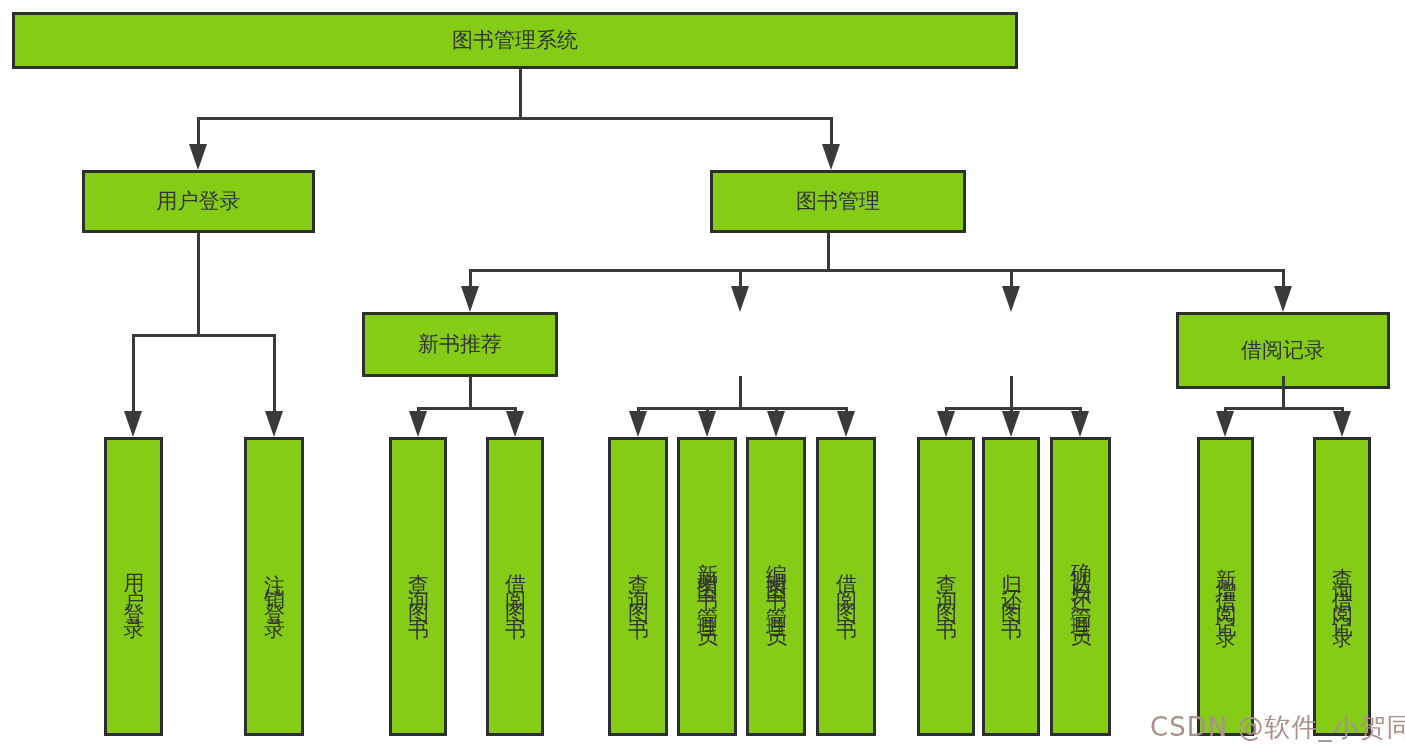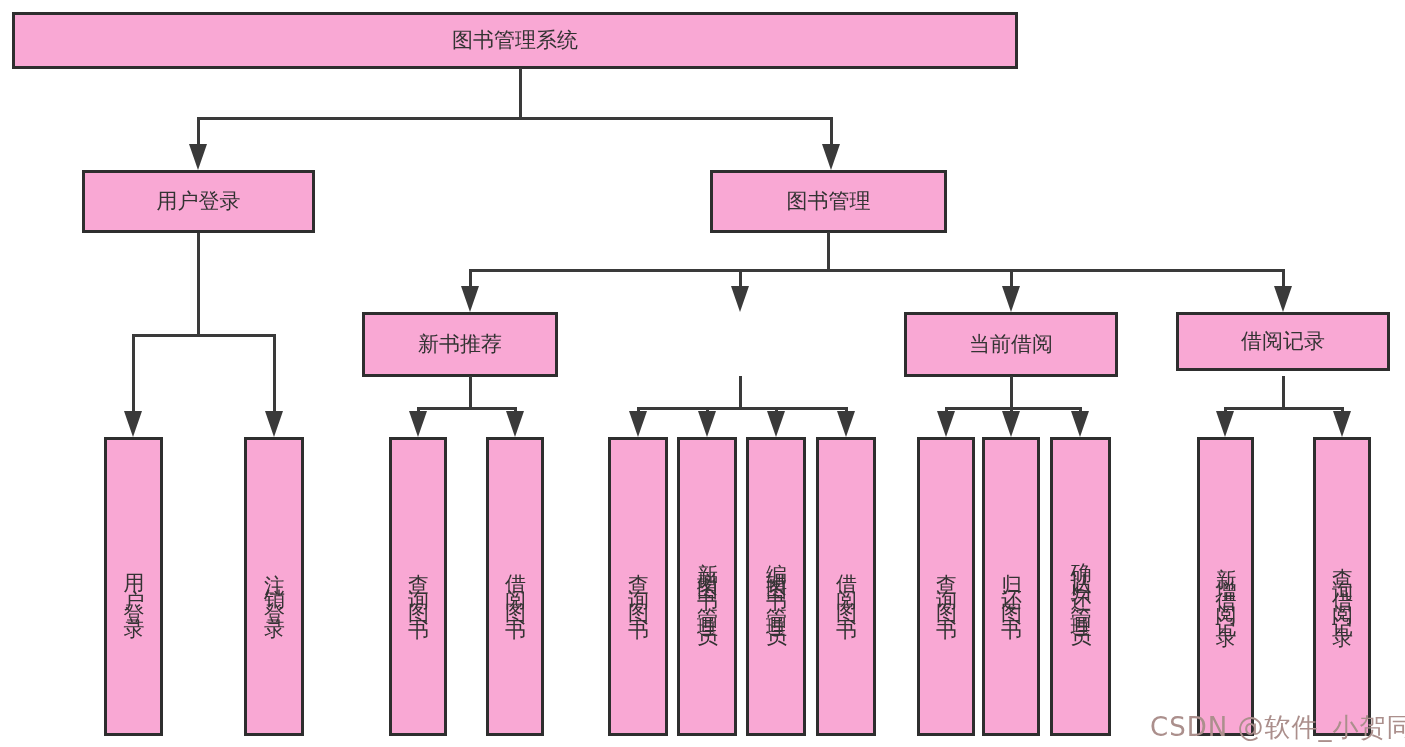--- a/index.html
+++ b/index.html
@@ -6,21 +6,21 @@
   #canvas{
     position:relative;
     width:1405px;height:747px;
     background:#ffffff;
     font-family:"DejaVu Sans","Liberation Sans",sans-serif;
     overflow:hidden;
   }
   .node{
     position:absolute;
     box-sizing:border-box;
-    background:#f9a8d4;
+    background:#84cc16;
     border:3px solid #2e2e2e;
     display:flex;
     align-items:center;
     justify-content:center;
     color:#333333;
     font-size:21px;
     text-align:center;
     line-height:1.2;
   }
   .leaf .lbl{
@@ -54,34 +54,31 @@
 <div id="canvas">
 
   <div class="node" style="left:12px;top:12px;width:1006px;height:57px;">
     <span class="lbl">图书管理系统</span>
   </div>
 
   <div class="node" style="left:82px;top:170px;width:233px;height:63px;">
     <span class="lbl">用户登录</span>
   </div>
 
-  <div class="node" style="left:710px;top:170px;width:237px;height:63px;">
+  <div class="node" style="left:710px;top:170px;width:256px;height:63px;">
     <span class="lbl">图书管理</span>
   </div>
 
   <div class="node" style="left:362px;top:312px;width:196px;height:65px;">
     <span class="lbl">新书推荐</span>
   </div>
 
 
-  <div class="node" style="left:904px;top:312px;width:214px;height:65px;">
-    <span class="lbl">当前借阅</span>
-  </div>
 
-  <div class="node" style="left:1176px;top:312px;width:214px;height:59px;">
+  <div class="node" style="left:1176px;top:312px;width:214px;height:77px;">
     <span class="lbl">借阅记录</span>
   </div>
 
   <div class="node leaf" style="left:104px;top:437px;width:59px;height:299px;">
     <span class="lbl sp-s">用户登录</span>
   </div>
 
   <div class="node leaf" style="left:244px;top:437px;width:60px;height:299px;">
     <span class="lbl sp-s">注销登录</span>
   </div>

